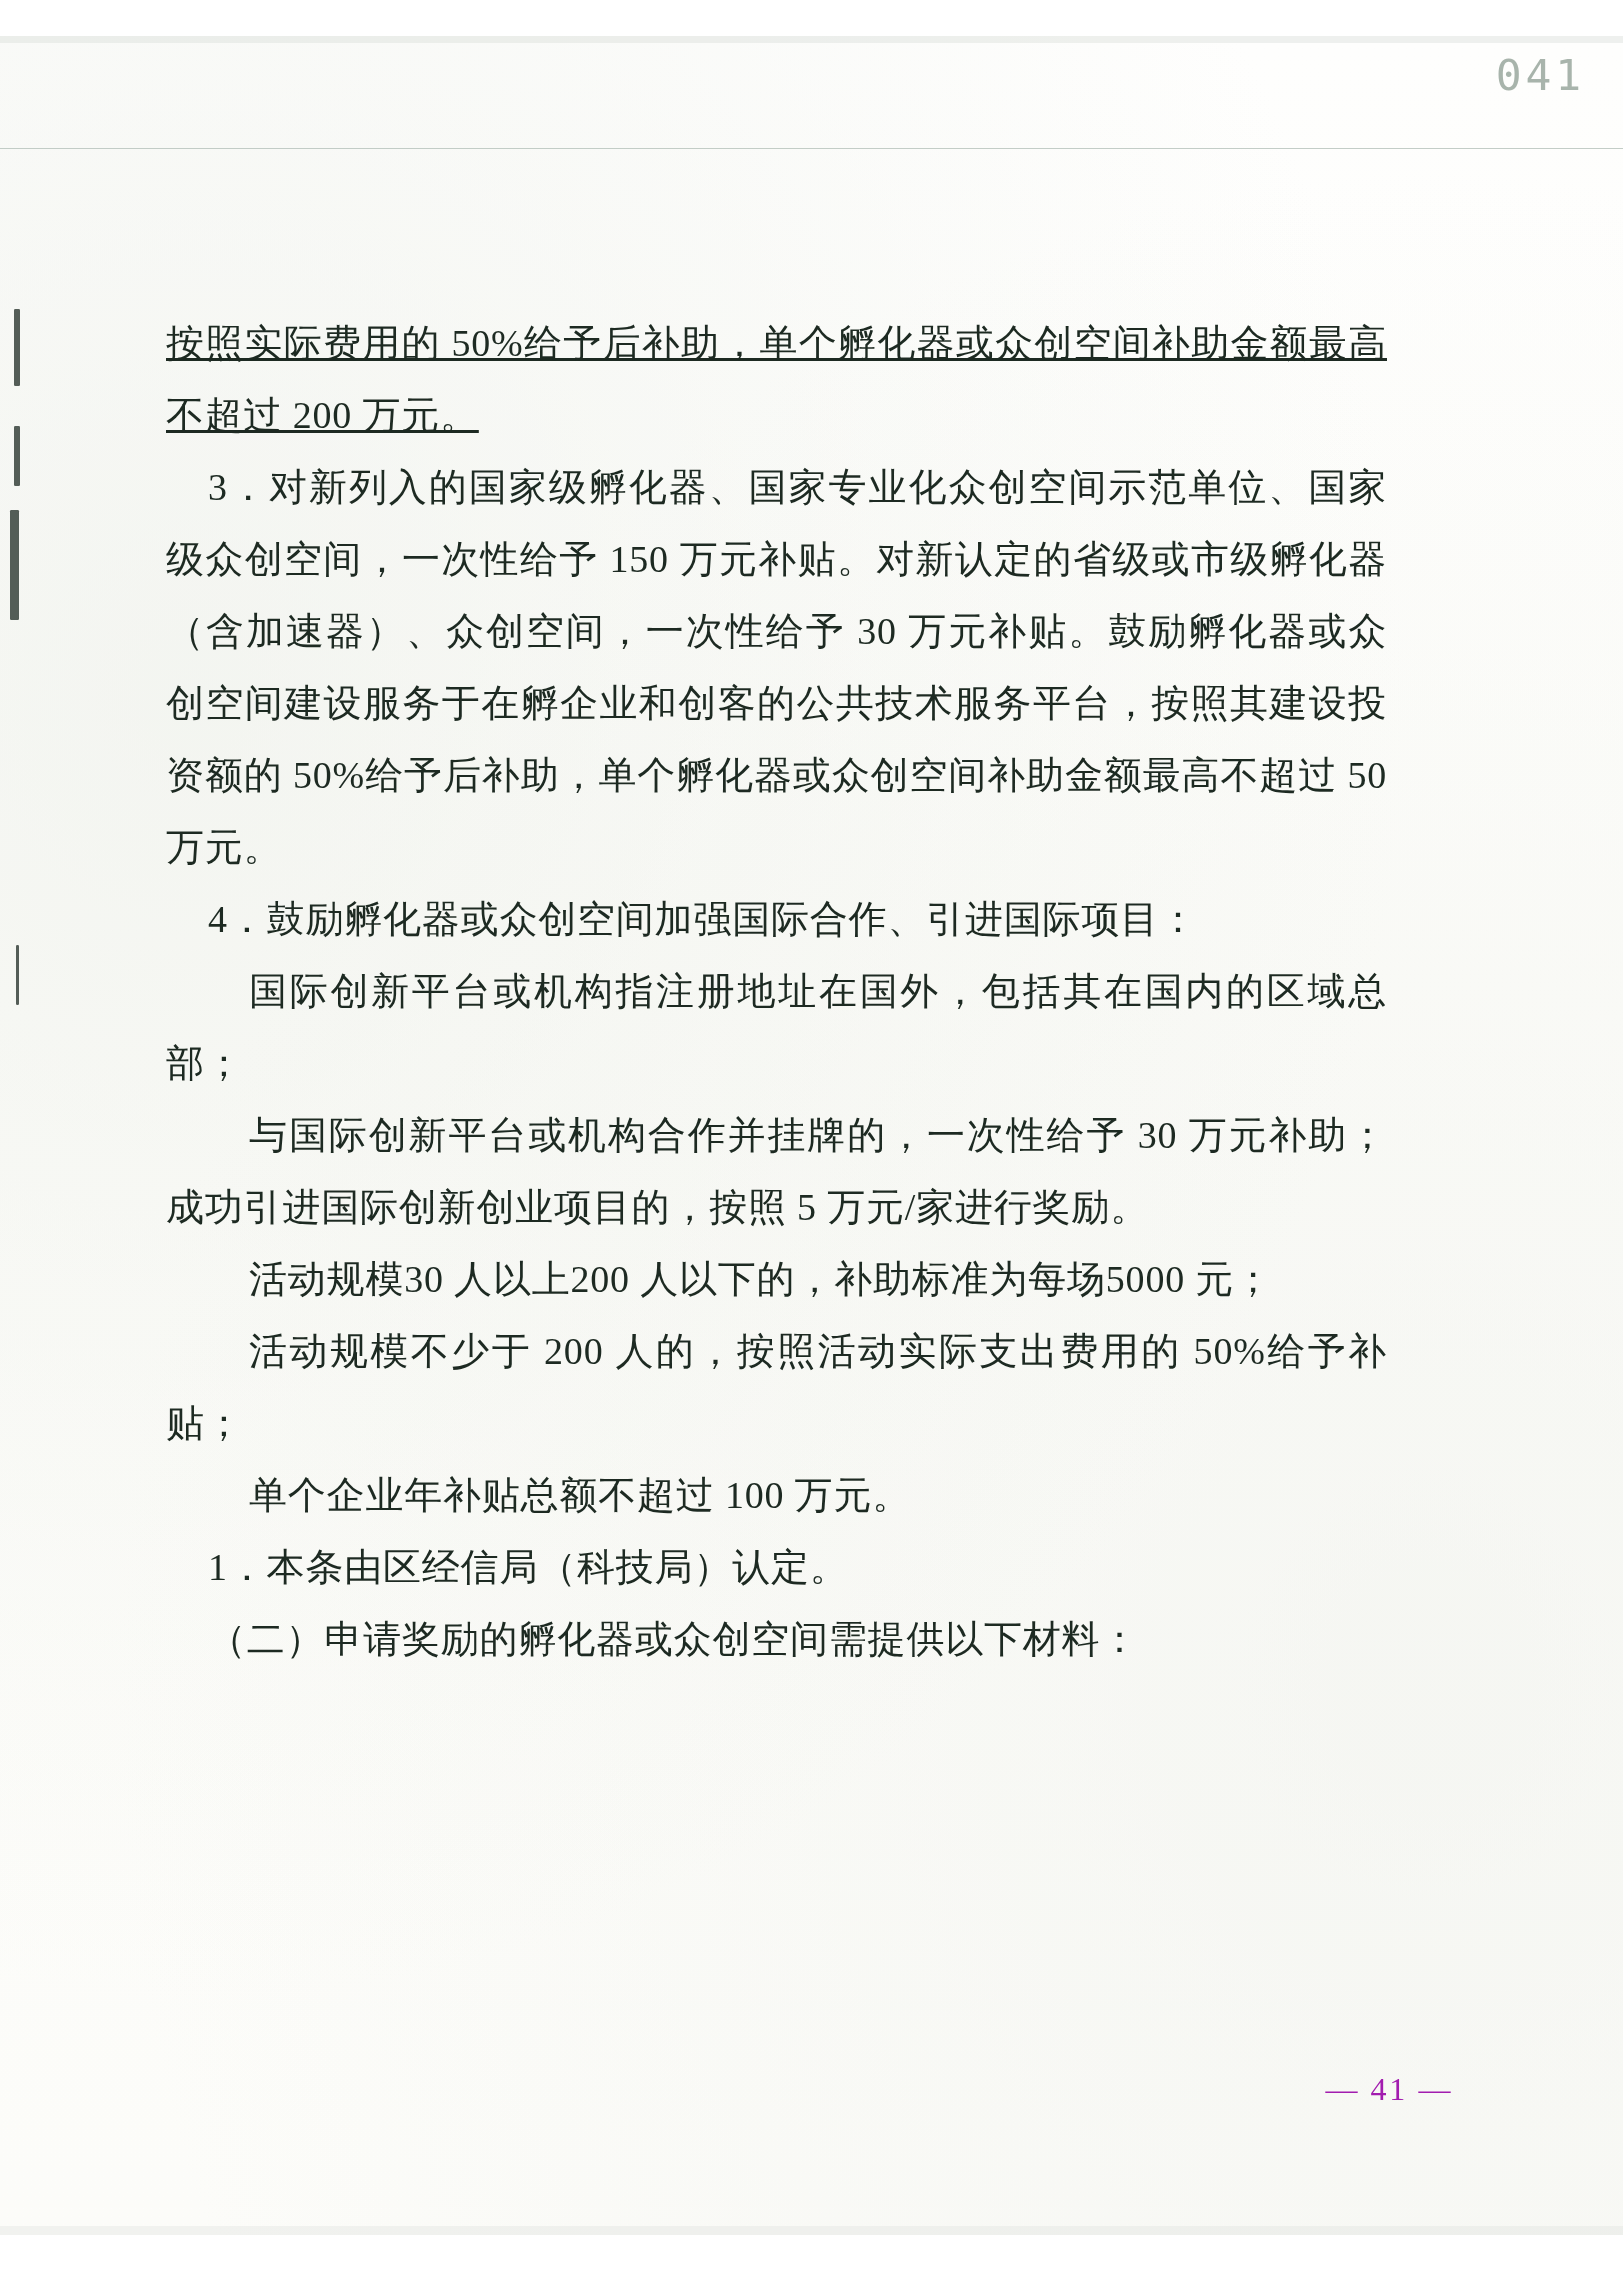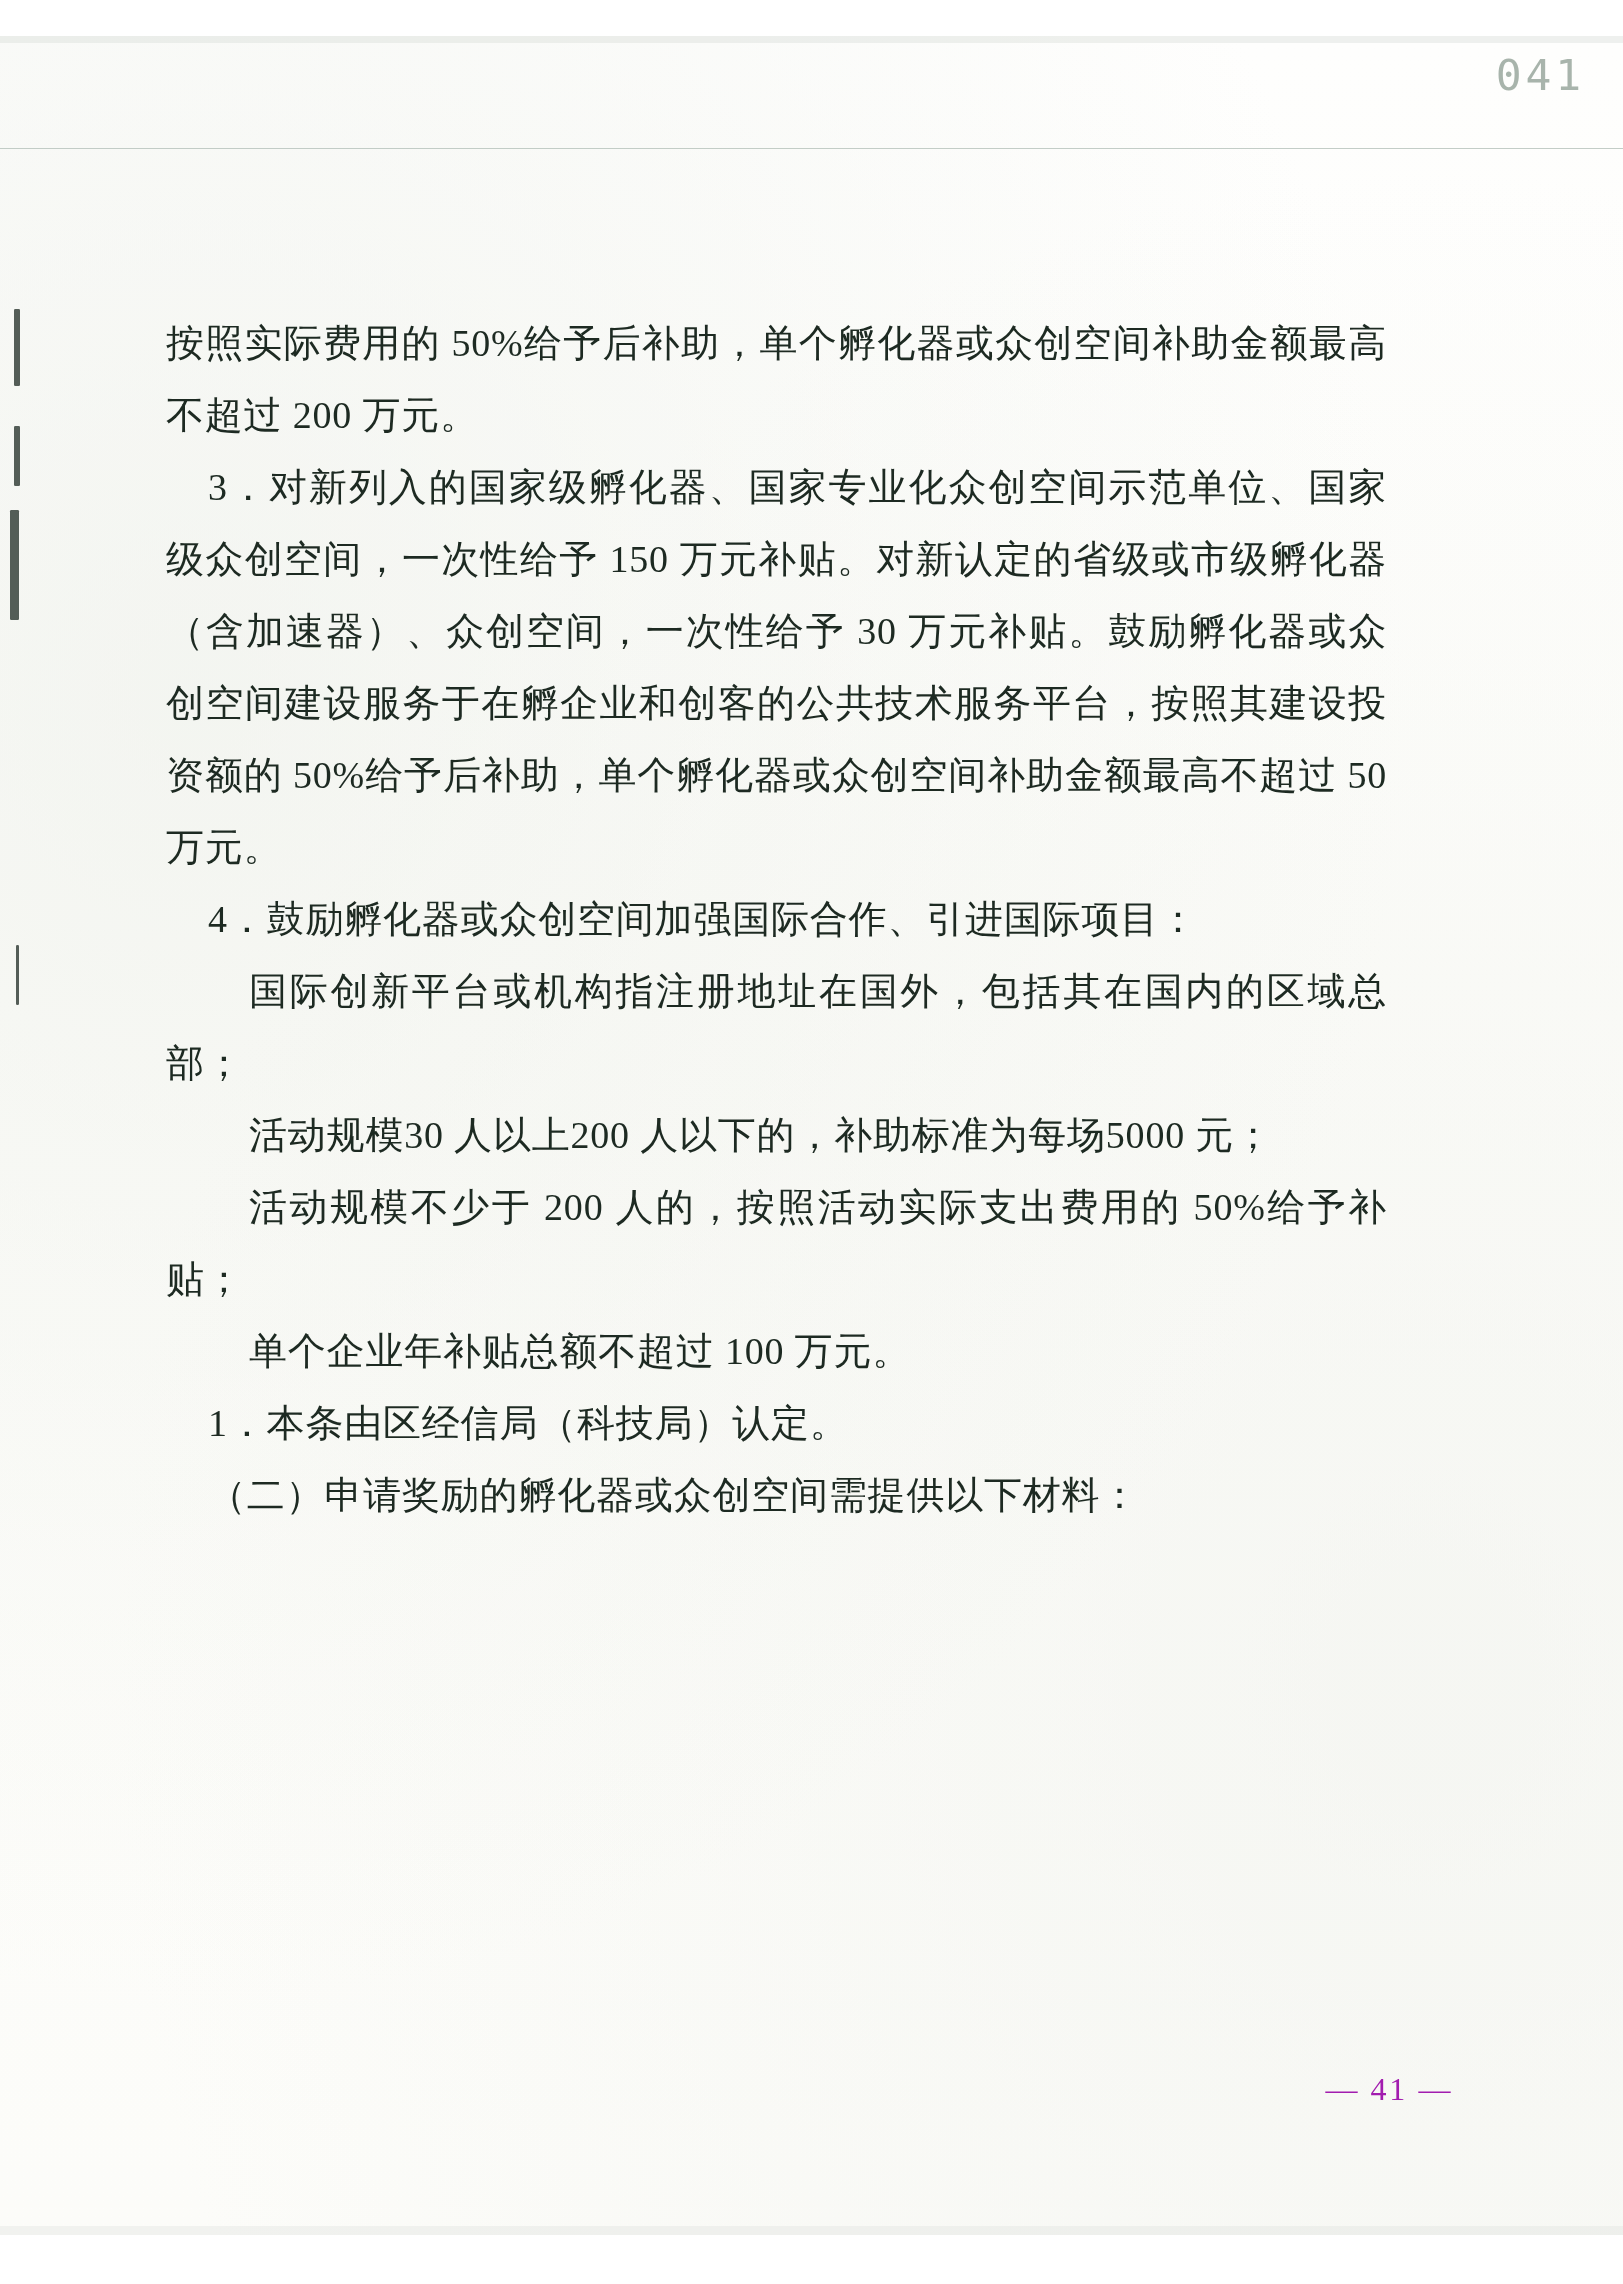--- a/index.html
+++ b/index.html
@@ -72,21 +72,21 @@
     font-size: 38px;
     line-height: 72px;
     color: #1d2a22;
     letter-spacing: 0.8px;
     text-align: justify;
     text-justify: inter-character;
     font-family: "Liberation Serif", "DejaVu Serif", serif;
   }
   p.indent1 { text-indent: 42px; }
   p.indent2 { text-indent: 83px; }
-  p.noindent { text-indent: 0; }
+  p.noindent { text-indent: 0; text-decoration: underline; }
 
   .footer {
     position: absolute;
     right: 170px;
     bottom: 127px;
     font-size: 32px;
     color: #a21caf;
     letter-spacing: 2.6px;
     font-family: "Liberation Serif", "DejaVu Serif", serif;
   }
@@ -113,20 +113,21 @@
   <div class="margin-mark mm1"></div>
   <div class="margin-mark mm2"></div>
   <div class="margin-mark mm3"></div>
   <div class="margin-mark mm4"></div>
 
   <div class="content">
     <p class="noindent">按照实际费用的 50%给予后补助，单个孵化器或众创空间补助金额最高不超过 200 万元。</p>
     <p class="indent1">3．对新列入的国家级孵化器、国家专业化众创空间示范单位、国家级众创空间，一次性给予 150 万元补贴。对新认定的省级或市级孵化器（含加速器）、众创空间，一次性给予 30 万元补贴。鼓励孵化器或众创空间建设服务于在孵企业和创客的公共技术服务平台，按照其建设投资额的 50%给予后补助，单个孵化器或众创空间补助金额最高不超过 50 万元。</p>
     <p class="indent1">4．鼓励孵化器或众创空间加强国际合作、引进国际项目：</p>
     <p class="indent2">国际创新平台或机构指注册地址在国外，包括其在国内的区域总部；</p>
+    <p class="indent2">与国际创新平台或机构合作并挂牌的，一次性给予 30 万元补助；成功引进国际创新创业项目的，按照 5 万元/家进行奖励。</p>
     <p class="indent2">活动规模30 人以上200 人以下的，补助标准为每场5000 元；</p>
     <p class="indent2">活动规模不少于 200 人的，按照活动实际支出费用的 50%给予补贴；</p>
     <p class="indent2">单个企业年补贴总额不超过 100 万元。</p>
     <p class="indent1">1．本条由区经信局（科技局）认定。</p>
     <p class="indent1">（二）申请奖励的孵化器或众创空间需提供以下材料：</p>
   </div>
 
   <div class="footer">— 41 —</div>
 </div>
 

